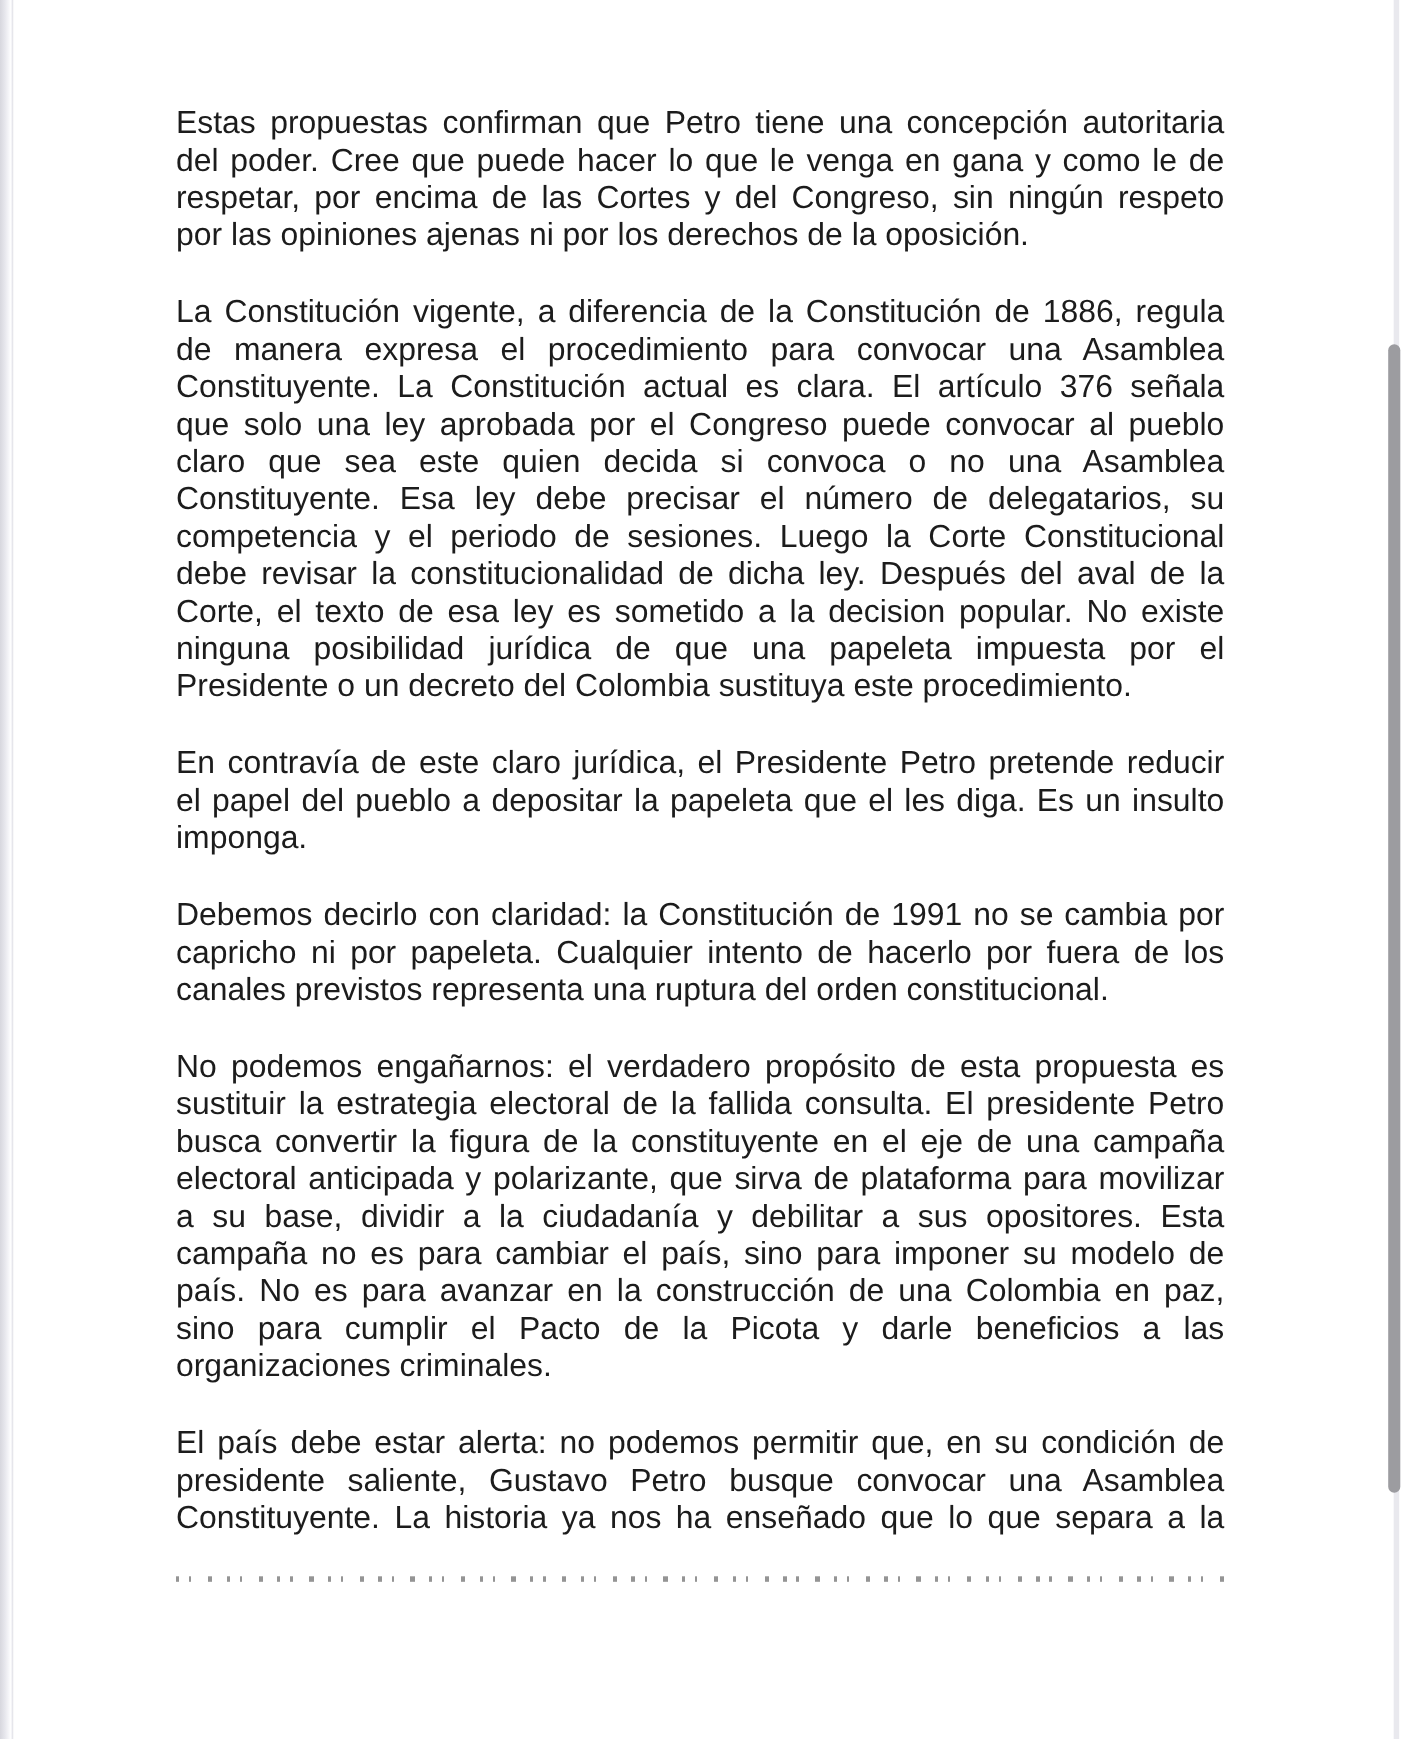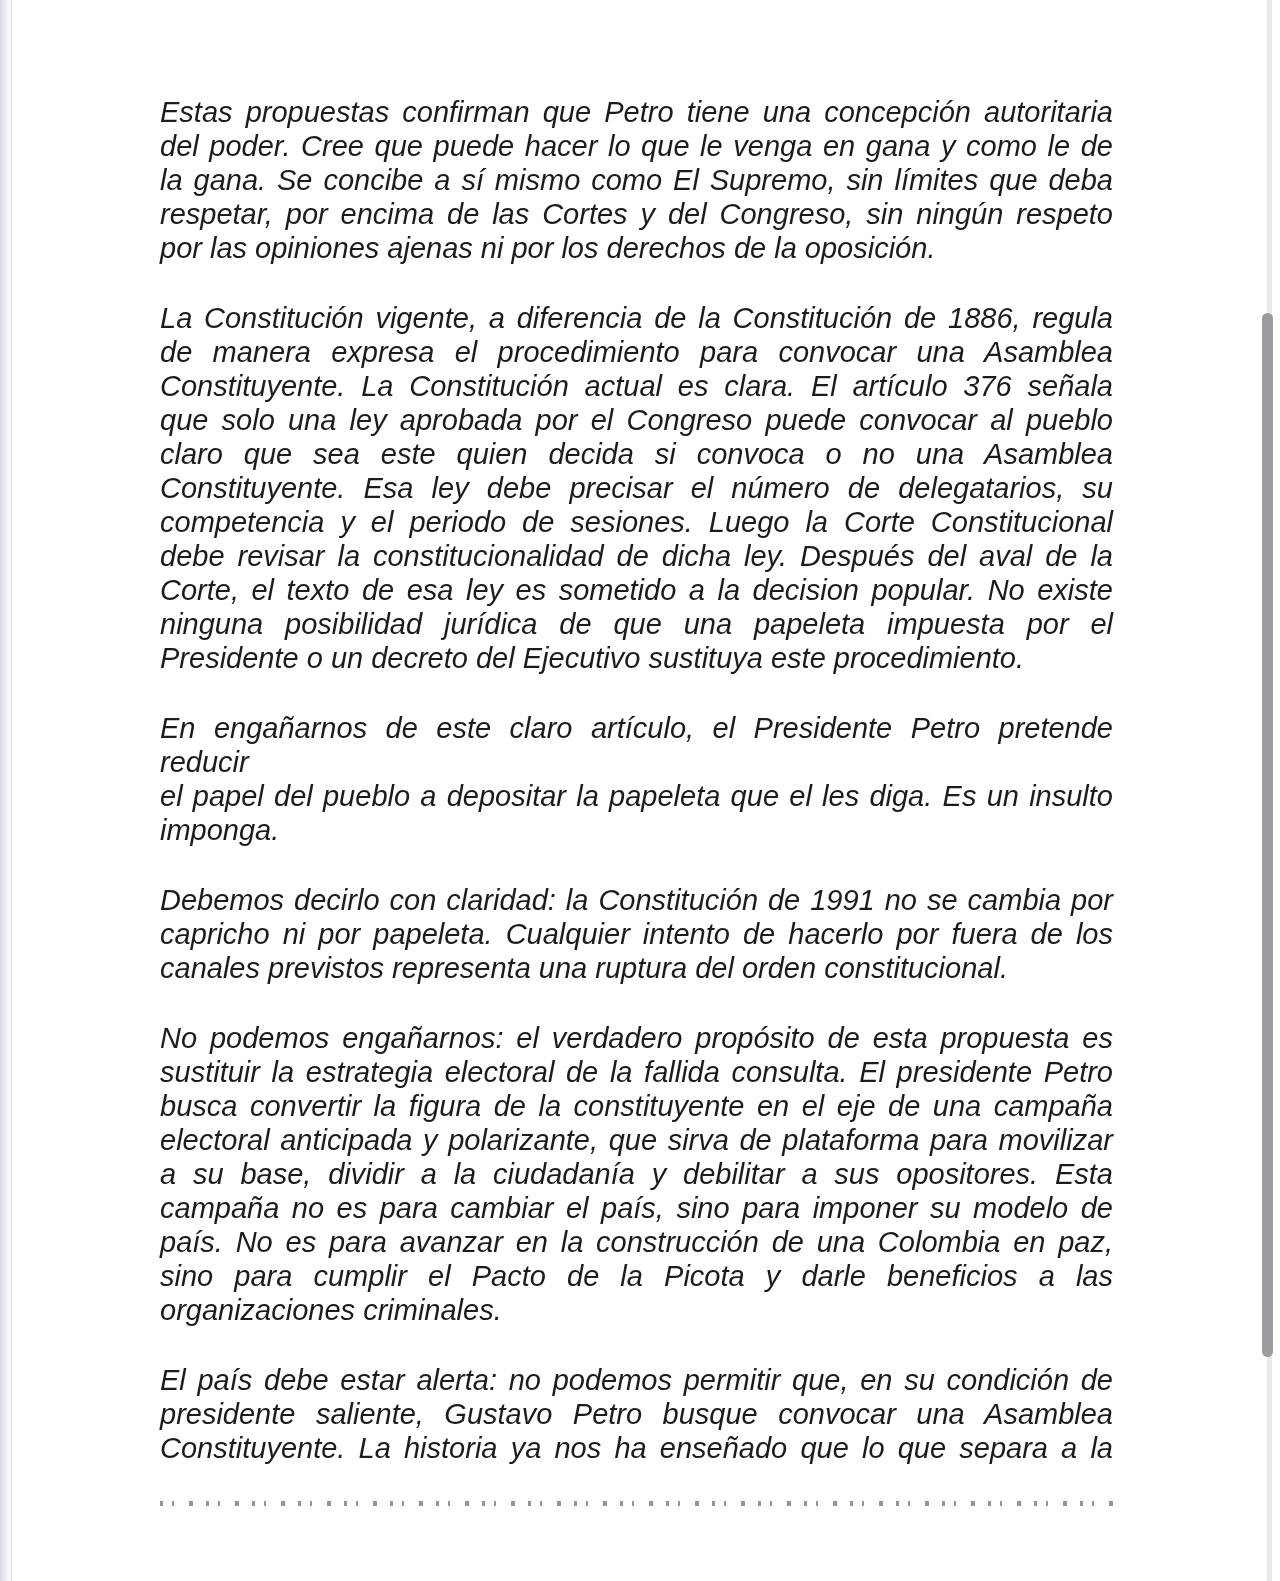--- a/index.html
+++ b/index.html
@@ -33,21 +33,20 @@
     position: absolute;
     left: 160px;
     top: 95px;
     width: 953px;
     color: var(--text, #1c1c1c);
     font-size: 29px;
     line-height: 34px;
   }
   .para {
     margin: 0 0 36px 0;
-    font-style: italic;
   }
   .line {
     text-align: justify;
     text-align-last: justify;
   }
   .para[data-complete="true"] .line:last-child {
     text-align-last: left;
   }
   
   .clipped-hint {
@@ -80,39 +79,38 @@
 
 <div class="screen" style="--bg: #ffffff; --text: #1c1c1c; --edge: #d7d7de; --thumb: #9c9ca0; --track: #e9e9ee;">
   <div class="left-edge"></div>
   <div class="left-edge-line"></div>
 
   <div class="content">
     <div id="paras">
         <div class="para" data-complete="true">
           <div class="line">Estas propuestas confirman que Petro tiene una concepción autoritaria</div>
           <div class="line">del poder. Cree que puede hacer lo que le venga en gana y como le de</div>
-          <div class="line">la gana. Se concibe a sí mismo como El Supremo, sin límites que deba</div>
           <div class="line">respetar, por encima de las Cortes y del Congreso, sin ningún respeto</div>
           <div class="line">por las opiniones ajenas ni por los derechos de la oposición.</div>
         </div>
         <div class="para" data-complete="true">
           <div class="line">La Constitución vigente, a diferencia de la Constitución de 1886, regula</div>
           <div class="line">de manera expresa el procedimiento para convocar una Asamblea</div>
           <div class="line">Constituyente. La Constitución actual es clara. El artículo 376 señala</div>
           <div class="line">que solo una ley aprobada por el Congreso puede convocar al pueblo</div>
           <div class="line">claro que sea este quien decida si convoca o no una Asamblea</div>
           <div class="line">Constituyente. Esa ley debe precisar el número de delegatarios, su</div>
           <div class="line">competencia y el periodo de sesiones. Luego la Corte Constitucional</div>
           <div class="line">debe revisar la constitucionalidad de dicha ley. Después del aval de la</div>
           <div class="line">Corte, el texto de esa ley es sometido a la decision popular. No existe</div>
           <div class="line">ninguna posibilidad jurídica de que una papeleta impuesta por el</div>
-          <div class="line">Presidente o un decreto del Ejecutivo sustituya este procedimiento.</div>
+          <div class="line">Presidente o un decreto del Colombia sustituya este procedimiento.</div>
         </div>
         <div class="para" data-complete="true">
-          <div class="line">En engañarnos de este claro artículo, el Presidente Petro pretende reducir</div>
+          <div class="line">En contravía de este claro jurídica, el Presidente Petro pretende reducir</div>
           <div class="line">el papel del pueblo a depositar la  papeleta que el les diga. Es un insulto</div>
           <div class="line">imponga.</div>
         </div>
         <div class="para" data-complete="true">
           <div class="line">Debemos decirlo con claridad: la Constitución de 1991 no se cambia por</div>
           <div class="line">capricho ni por papeleta. Cualquier intento de hacerlo por fuera de los</div>
           <div class="line">canales previstos representa una ruptura del orden constitucional.</div>
         </div>
         <div class="para" data-complete="true">
           <div class="line">No podemos engañarnos: el verdadero propósito de esta propuesta es</div>

